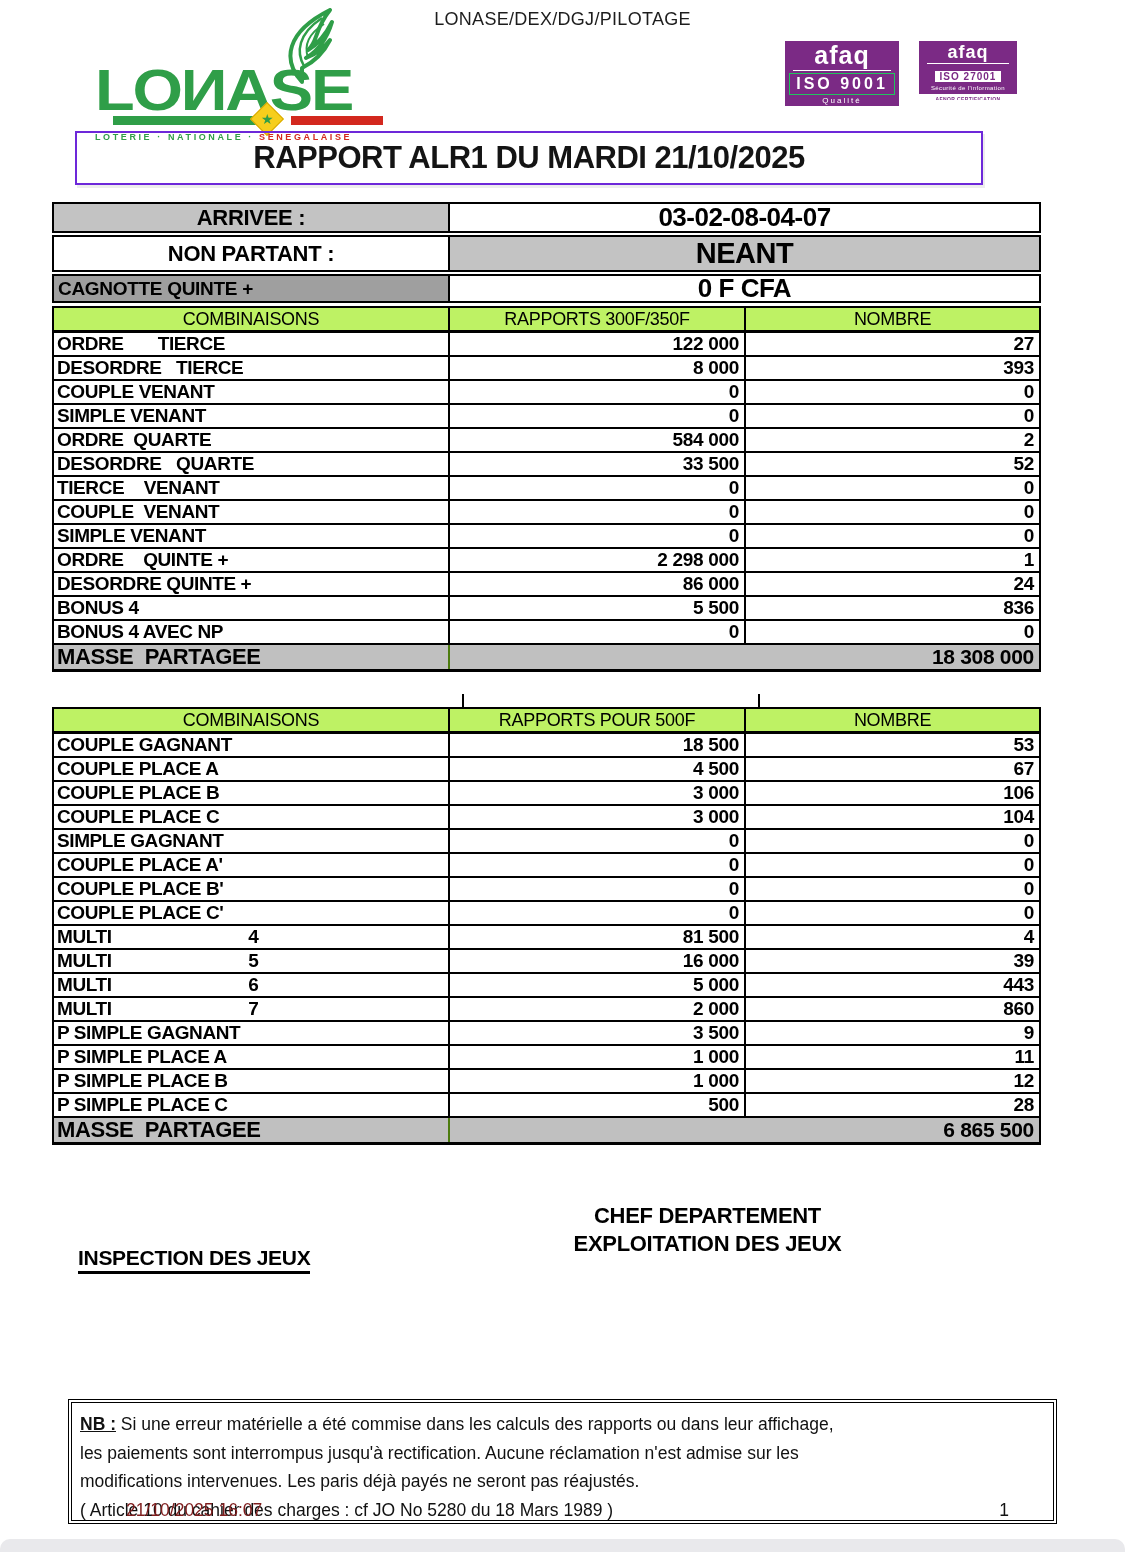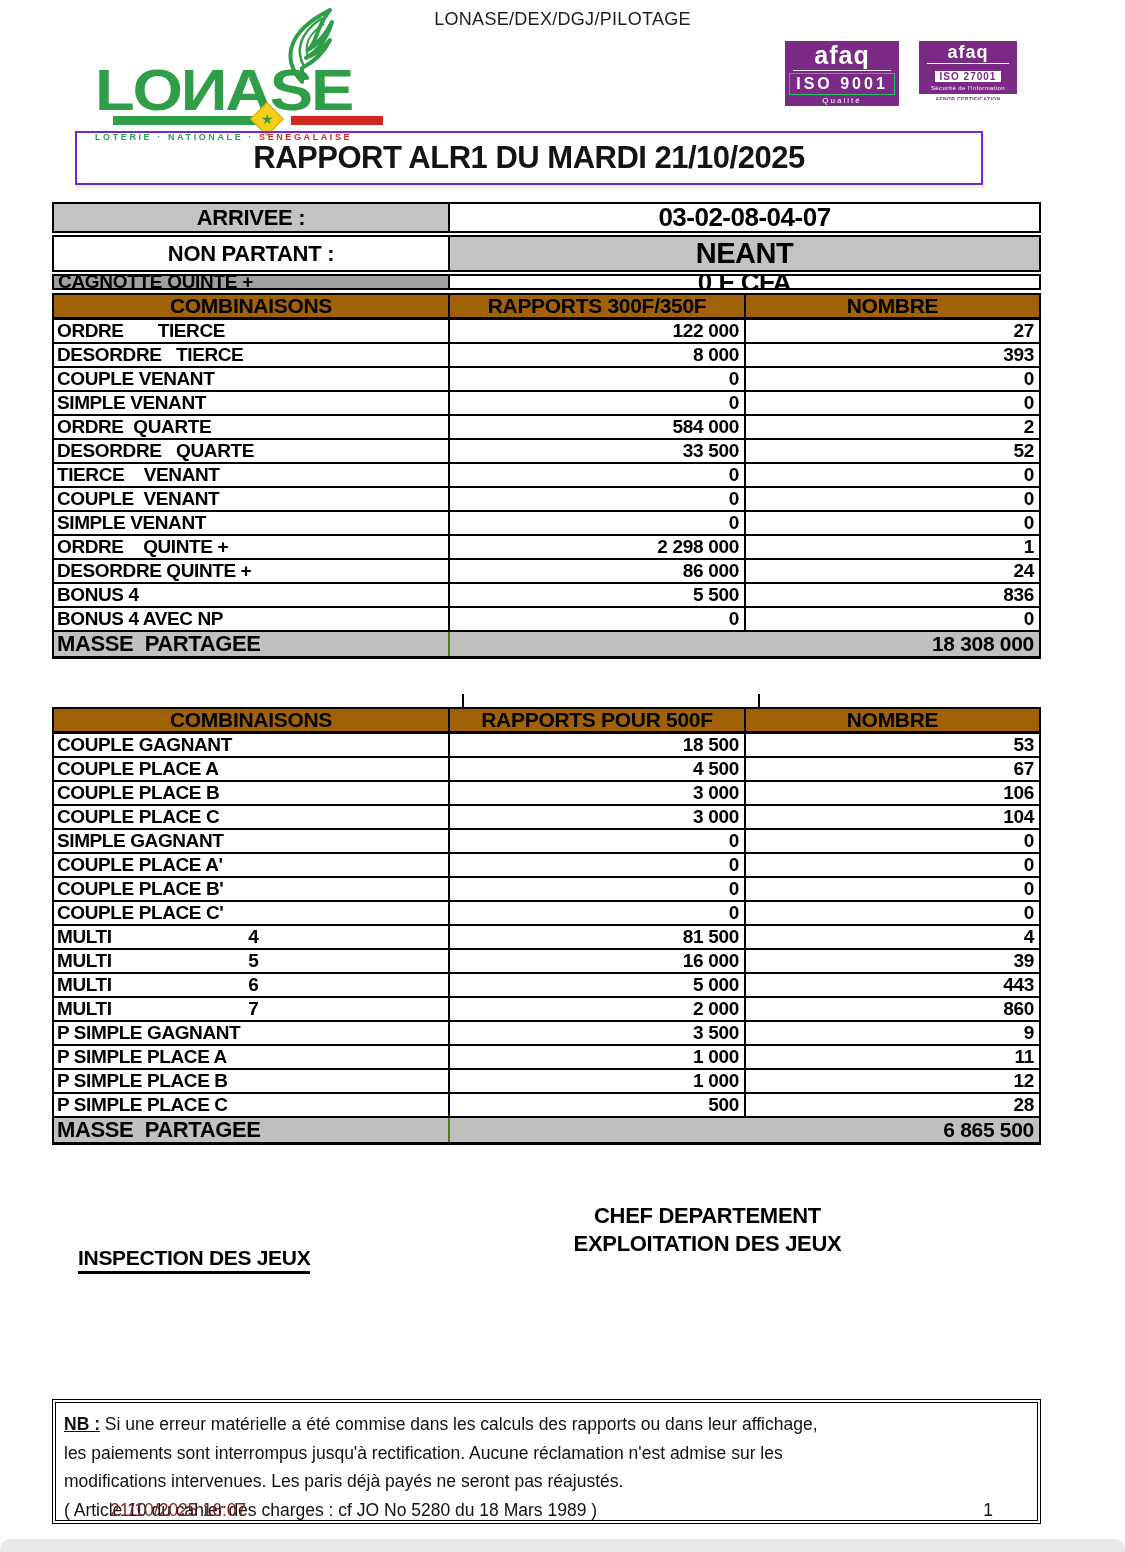--- a/index.html
+++ b/index.html
@@ -58,25 +58,25 @@
   #t2 { top:707px; }
   .row { display:flex; border:2px solid #000; margin-top:-2px; background:#fff; height:26px; }
   .cell { display:flex; align-items:center; overflow:hidden; }
   .c1 { width:394px; }
   .c2 { width:296px; border-left:2px solid #000; justify-content:flex-end; }
   .c3 { flex:1; border-left:2px solid #000; justify-content:flex-end; }
   .merged { flex:1; border-left:2px solid #000; justify-content:center; }
   .label { font-weight:bold; font-size:19px; padding-left:3px; white-space:pre; letter-spacing:-0.4px; }
   .num { font-weight:bold; font-size:19px; padding-right:5px; letter-spacing:-0.3px; }
   .hdr { height:27px; margin-top:3px; border-bottom-width:3px; }
-  .hdr .cell { background:#a16207; justify-content:center; font-weight:bold; font-size:21px; letter-spacing:-0.3px; }
+  .hdr .cell { background:#bef264; justify-content:center; font-weight:normal; font-size:18px; letter-spacing:-0.3px; }
   #t2 .hdr { margin-top:0; }
   .sr1 { height:31px; margin-top:0; }
   .sr2 { height:37px; margin-top:2px; }
-  .sr3 { height:16px; margin-top:2px; }
+  .sr3 { height:29px; margin-top:2px; }
   .sr-label { justify-content:center; font-weight:bold; font-size:22px; letter-spacing:-0.3px; }
   .sr1 .c1 { background:#c3c3c3; }
   .sr2 .merged { background:#c3c3c3; }
   .sr3 .c1 { background:#9f9f9f; justify-content:flex-start; font-size:19px; padding-left:4px; }
   .v-big { font-weight:800; font-size:26px; letter-spacing:-0.5px; }
   .v-neant { font-weight:800; font-size:29px; letter-spacing:-0.5px; }
   .masse { height:29px; border-bottom-width:3px; }
   .masse .cell { background:#c0c0c0; }
   .masse .c1 { font-size:22px; }
   .masse .mval { flex:1; border-left:2px solid #4d7c0f; justify-content:flex-end; }
@@ -87,21 +87,21 @@
   .chef {
     position:absolute; left:455px; top:1202px; width:505px; text-align:center;
     font-weight:800; font-size:22px; line-height:28px; letter-spacing:-0.3px;
   }
   .inspection {
     position:absolute; left:78px; top:1246px; font-weight:800; font-size:21px;
     letter-spacing:-0.3px; border-bottom:3px solid #000; padding-bottom:1px;
   }
   
   .nb {
-    position:absolute; left:52px; top:1399px; width:989px; height:125px;
+    position:absolute; left:68px; top:1399px; width:989px; height:125px;
     border:4px double #000; padding:7px 10px 4px 8px;
     font-size:17.5px; line-height:28.5px; color:#111;
   }
   .nb-label { font-weight:bold; text-decoration:underline; }
   .nb-line4 { position:relative; }
   .nb-ts { position:absolute; left:46px; top:0; color:#7f1d1d; }
   .nb-page { position:absolute; right:34px; top:0; }
   .bottom-strip {
     position:absolute; left:0; right:0; bottom:0; height:13px;
     background:#e9e9ec; border-radius:10px 10px 0 0;

